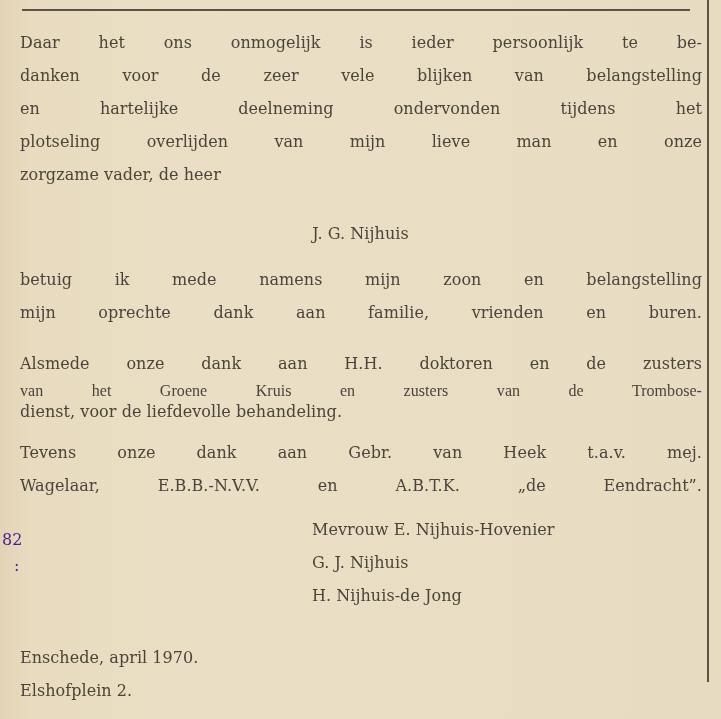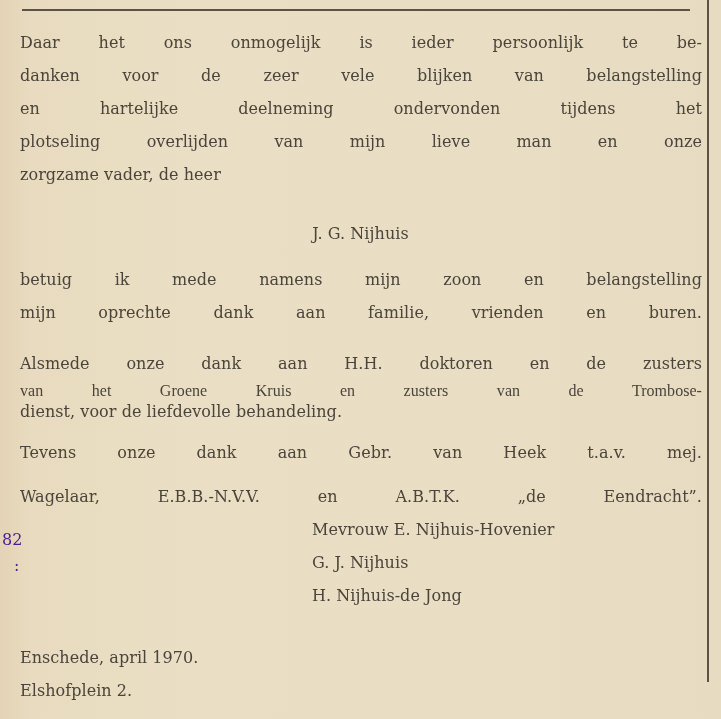--- a/index.html
+++ b/index.html
@@ -78,21 +78,21 @@
 
   <div class="line center" style="top:219px;">J. G. Nijhuis</div>
 
   <div class="line just" style="top:265px;">betuig ik mede namens mijn zoon en belangstelling</div>
   <div class="line just" style="top:298px;">mijn oprechte dank aan familie, vrienden en buren.</div>
   <div class="line just" style="top:342px;margin-top:7px;">Alsmede onze dank aan H.H. doktoren en de zusters</div>
   <div class="line just" style="top:376px;font-family:Liberation Serif, serif;">van het Groene Kruis en zusters van de Trombose-</div>
   <div class="line" style="top:397px;">dienst, voor de liefdevolle behandeling.</div>
 
   <div class="line just" style="top:438px;">Tevens onze dank aan Gebr. van Heek t.a.v. mej.</div>
-  <div class="line just" style="top:482px;">Wagelaar, E.B.B.-N.V.V. en A.B.T.K. „de Eendracht”.</div>
+  <div class="line just" style="top:471px;">Wagelaar, E.B.B.-N.V.V. en A.B.T.K. „de Eendracht”.</div>
 
   <div class="line sig" style="top:515px;">Mevrouw E. Nijhuis-Hovenier</div>
   <div class="line sig" style="top:548px;text-align:right;">G. J. Nijhuis</div>
   <div class="line sig" style="top:581px;">H. Nijhuis-de Jong</div>
 
   <div class="line" style="top:643px;">Enschede, april 1970.</div>
   <div class="line" style="top:676px;">Elshofplein 2.</div>
 </div>
 
 </body></html>

